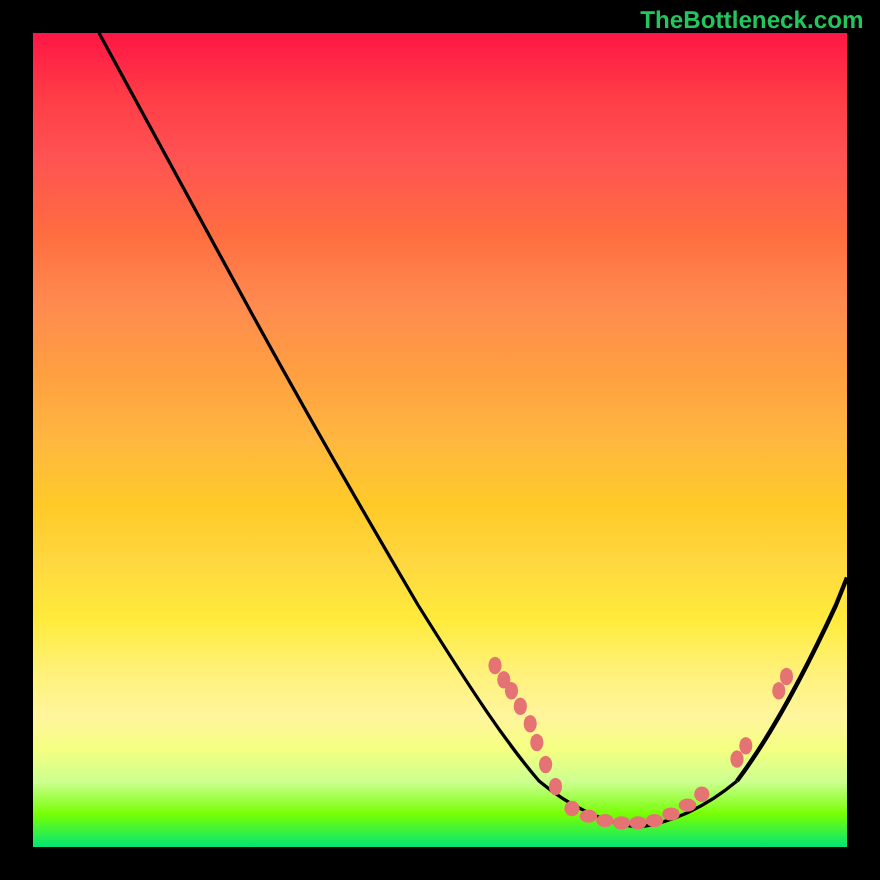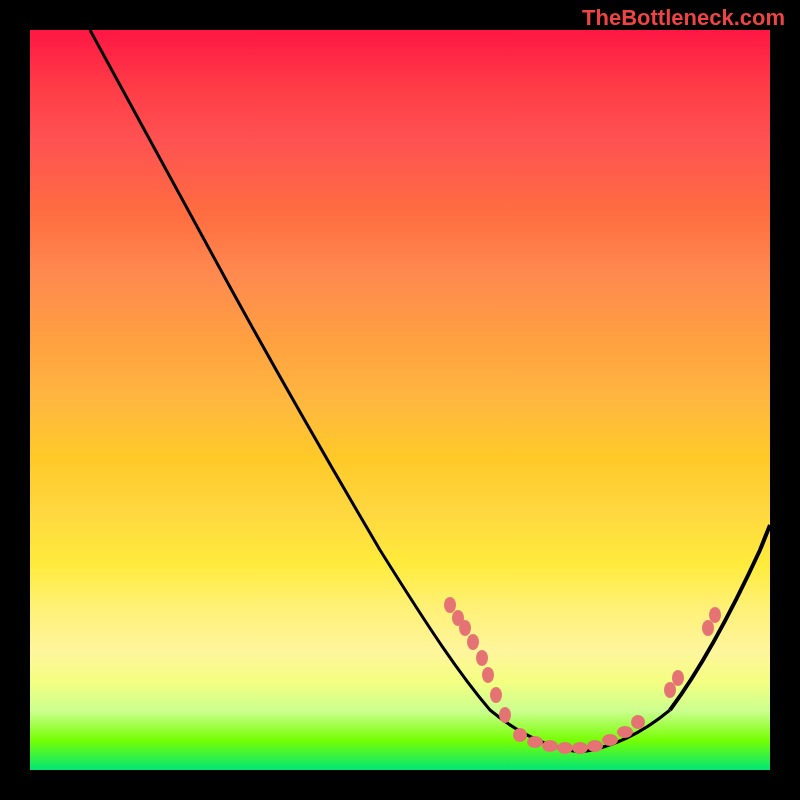--- a/index.html
+++ b/index.html
@@ -16,21 +16,21 @@
       overflow: hidden;
     }
     
     .watermark {
       position: absolute;
       top: 5px;
       right: 15px;
       font-family: Arial, sans-serif;
       font-size: 22px;
       font-weight: bold;
-      color: #ef4444;
+      color: #22c55e;
       z-index: 10;
     }
     
     .chart-area {
       position: absolute;
       top: 30px;
       left: 30px;
       width: 740px;
       height: 740px;
       background: linear-gradient(to bottom,

